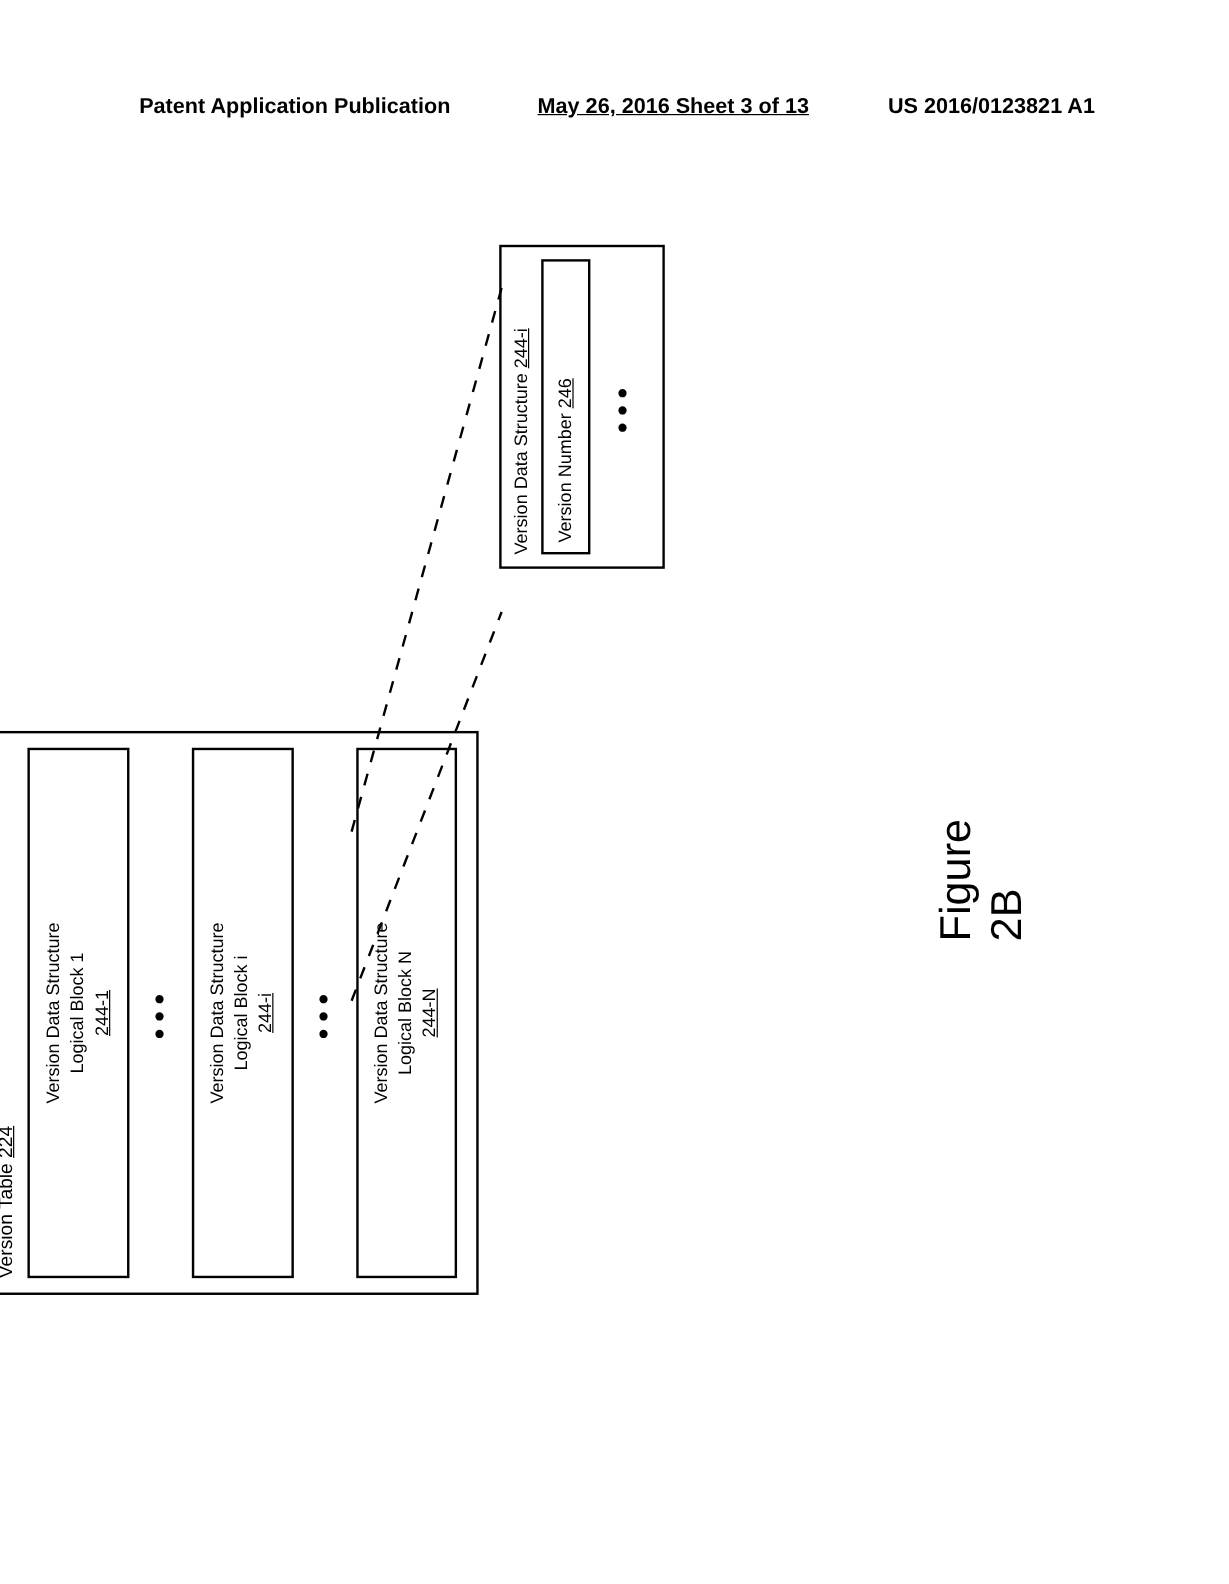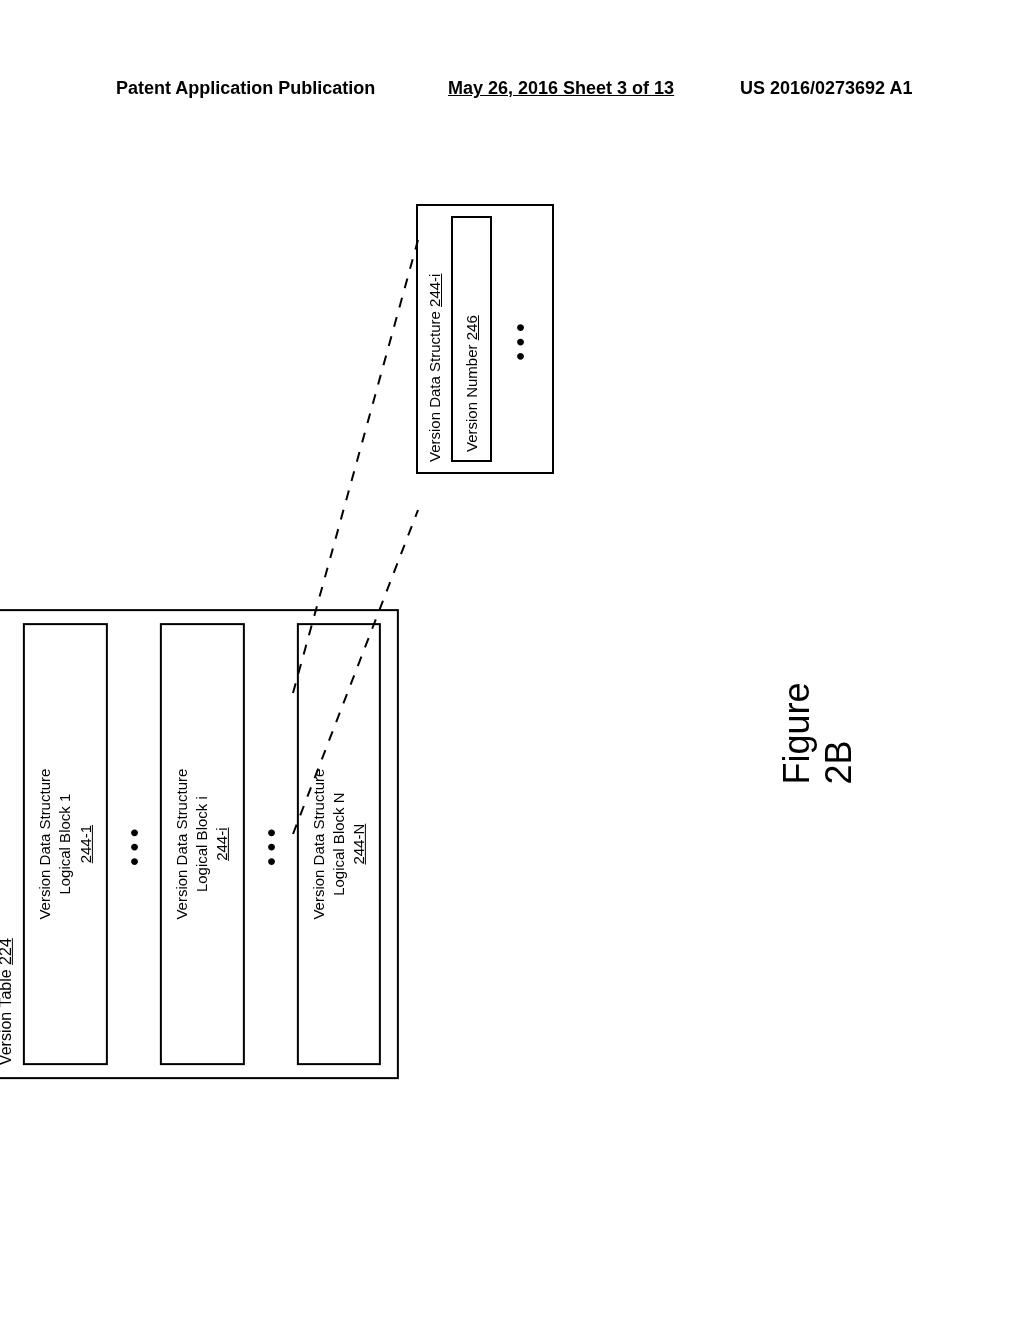--- a/index.html
+++ b/index.html
@@ -105,21 +105,21 @@
     height: 950px;
     pointer-events: none;
   }
 </style>
 </head>
 <body>
 
 <div class="header">
   <div class="left">Patent Application Publication</div>
   <div class="center">May 26, 2016  Sheet 3 of 13</div>
-  <div class="right">US 2016/0273692 A1</div>
+  <div class="right">US 2016/0123821 A1</div>
 </div>
 
 <div class="figure-area">
 
   <div class="rotated version-table">
     <div class="vt-title">
       <span>Version Table </span><span class="u">224</span>
     </div>
     <div class="entry">
       <span>Version Data Structure</span><br>

